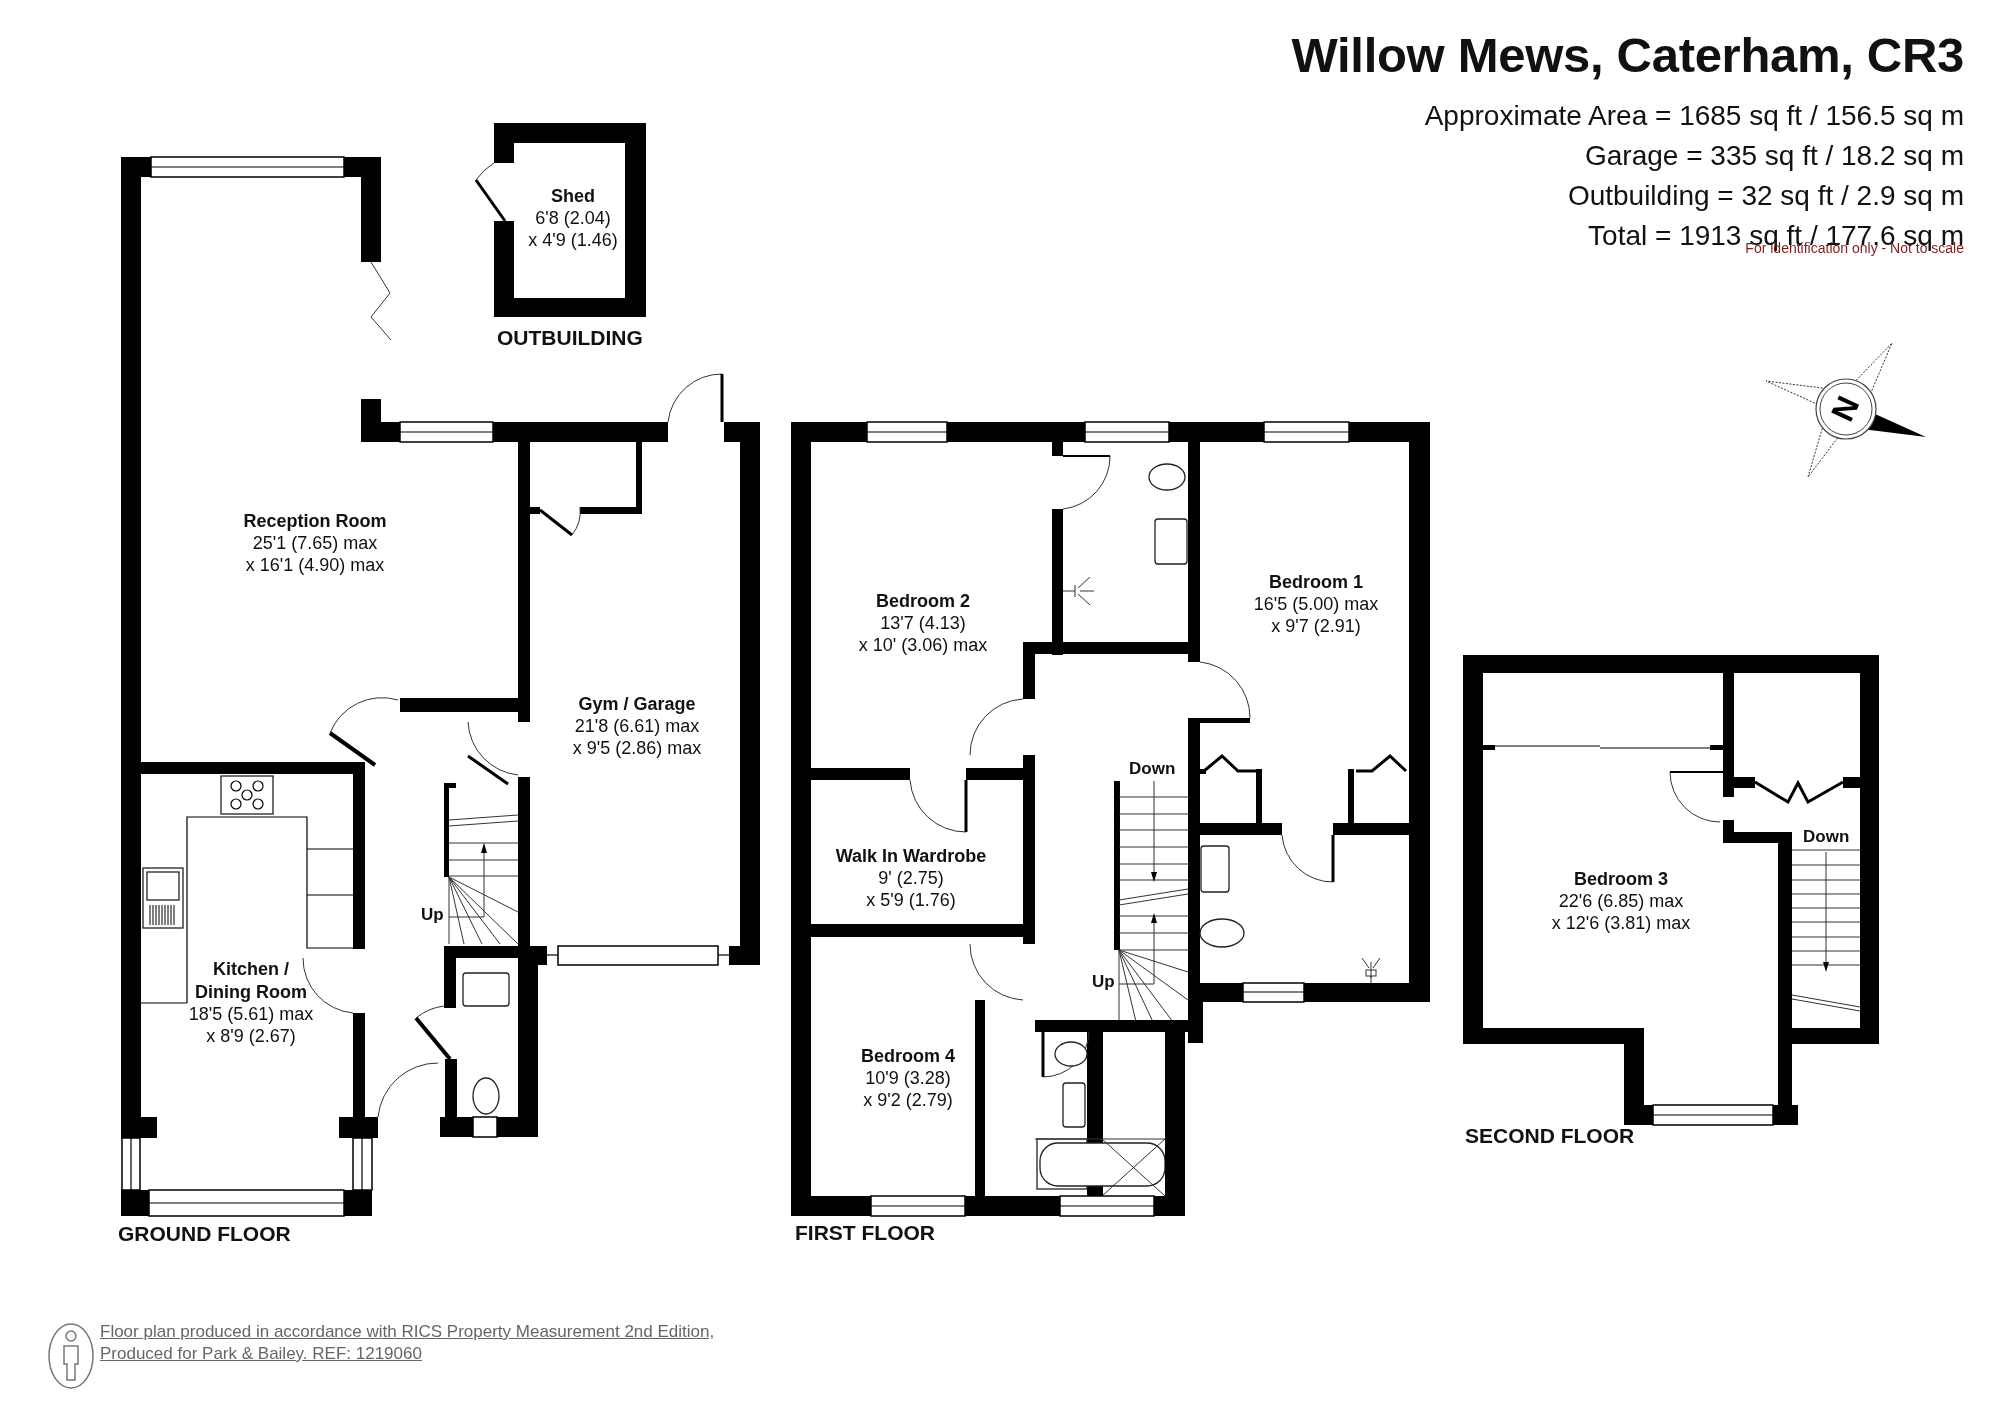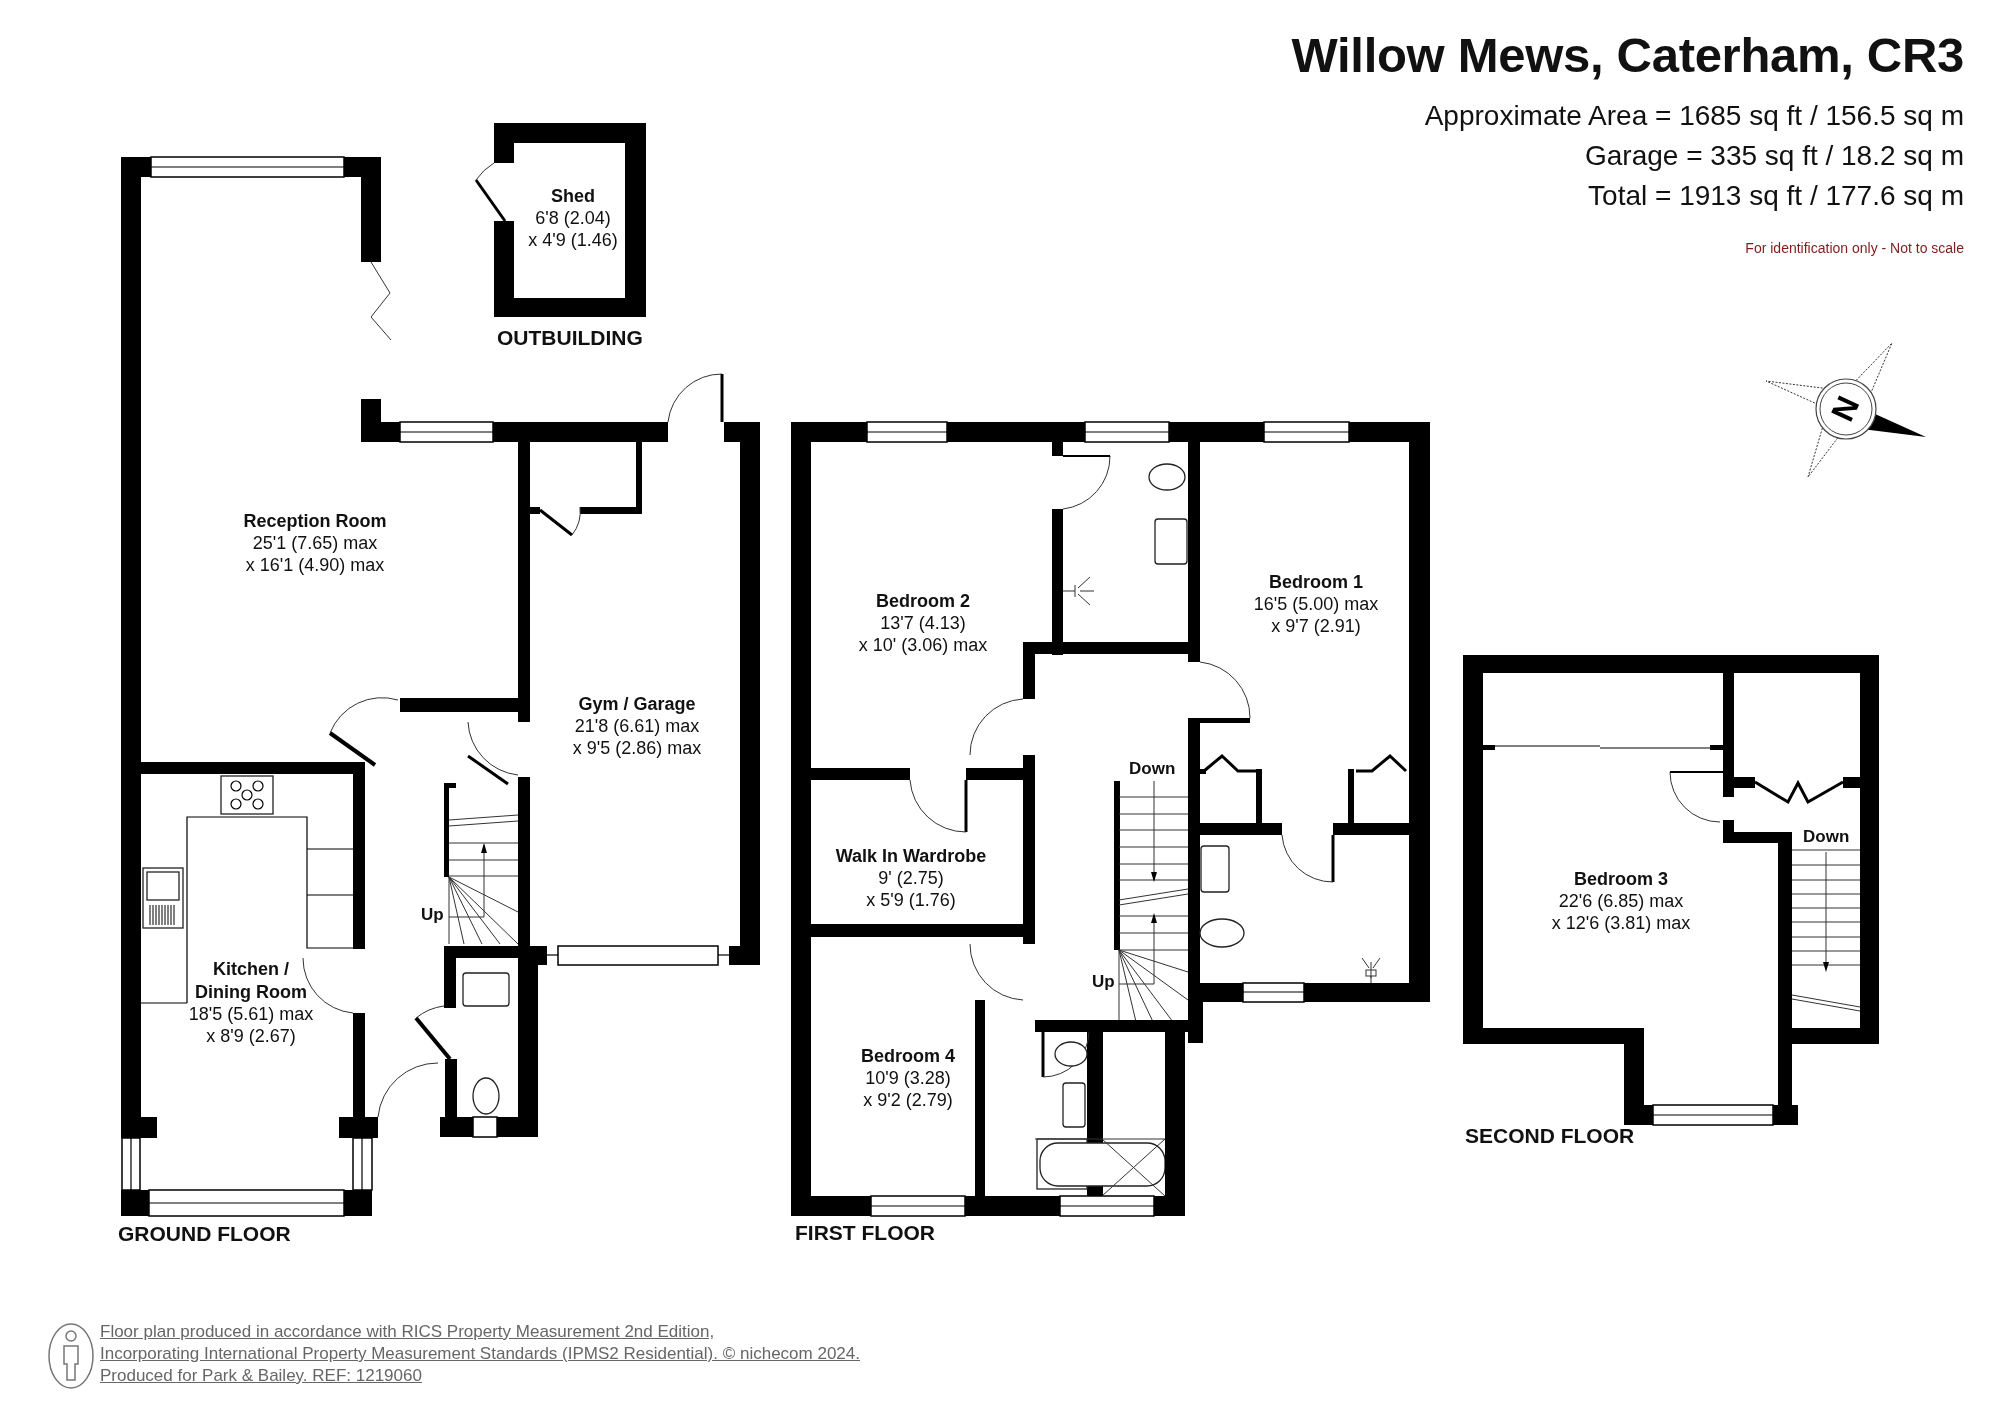--- a/index.html
+++ b/index.html
@@ -25,20 +25,21 @@
   #person{position:absolute;left:46px;top:1322px;width:50px;height:68px;}
   #compass{position:absolute;left:1762px;top:325px;width:168px;height:168px;}
 </style>
 </head>
 <body>
 
 <div class="hdr" id="title">Willow Mews, Caterham, CR3</div>
 <div class="hdr" id="areas">
   <div class="area">Approximate Area = 1685 sq ft / 156.5 sq m</div>
   <div class="area">Garage = 335 sq ft / 18.2 sq m</div>
+  <div class="area">Outbuilding = 32 sq ft / 2.9 sq m</div>
   <div class="area">Total = 1913 sq ft / 177.6 sq m</div>
 </div>
 <div class="hdr" id="ident">For identification only - Not to scale</div>
 
 <svg id="compass" viewBox="0 0 168 168">
   <g transform="translate(84,84)">
     <g class="thin" stroke-dasharray="2,1.5">
       <polygon points="0,-18 18,0 46,-66"></polygon>
       <polygon points="-18,0 0,-18 -80,-28"></polygon>
       <polygon points="0,18 -18,0 -38,68"></polygon>
@@ -372,15 +373,14 @@
   </g>
 </svg>
 
 <svg id="person" viewBox="0 0 50 68">
   <ellipse cx="25" cy="34" rx="22" ry="32" fill="none" stroke="#777" stroke-width="1.5"></ellipse>
   <circle cx="25" cy="14" r="5" fill="none" stroke="#777" stroke-width="1.5"></circle>
   <path d="M18,24 L32,24 L32,42 L29,42 L29,58 L21,58 L21,42 L18,42 Z" fill="none" stroke="#777" stroke-width="1.5"></path>
 </svg>
 <div id="footer">
   <span>Floor plan produced in accordance with RICS Property Measurement 2nd Edition,</span>
-  <span>Incorporating International Property Measurement Standards (IPMS2 Residential).   © nichecom 2024.</span>
   <span>Produced for Park &amp; Bailey.   REF:  1219060</span>
 </div>
 
 </body></html>

